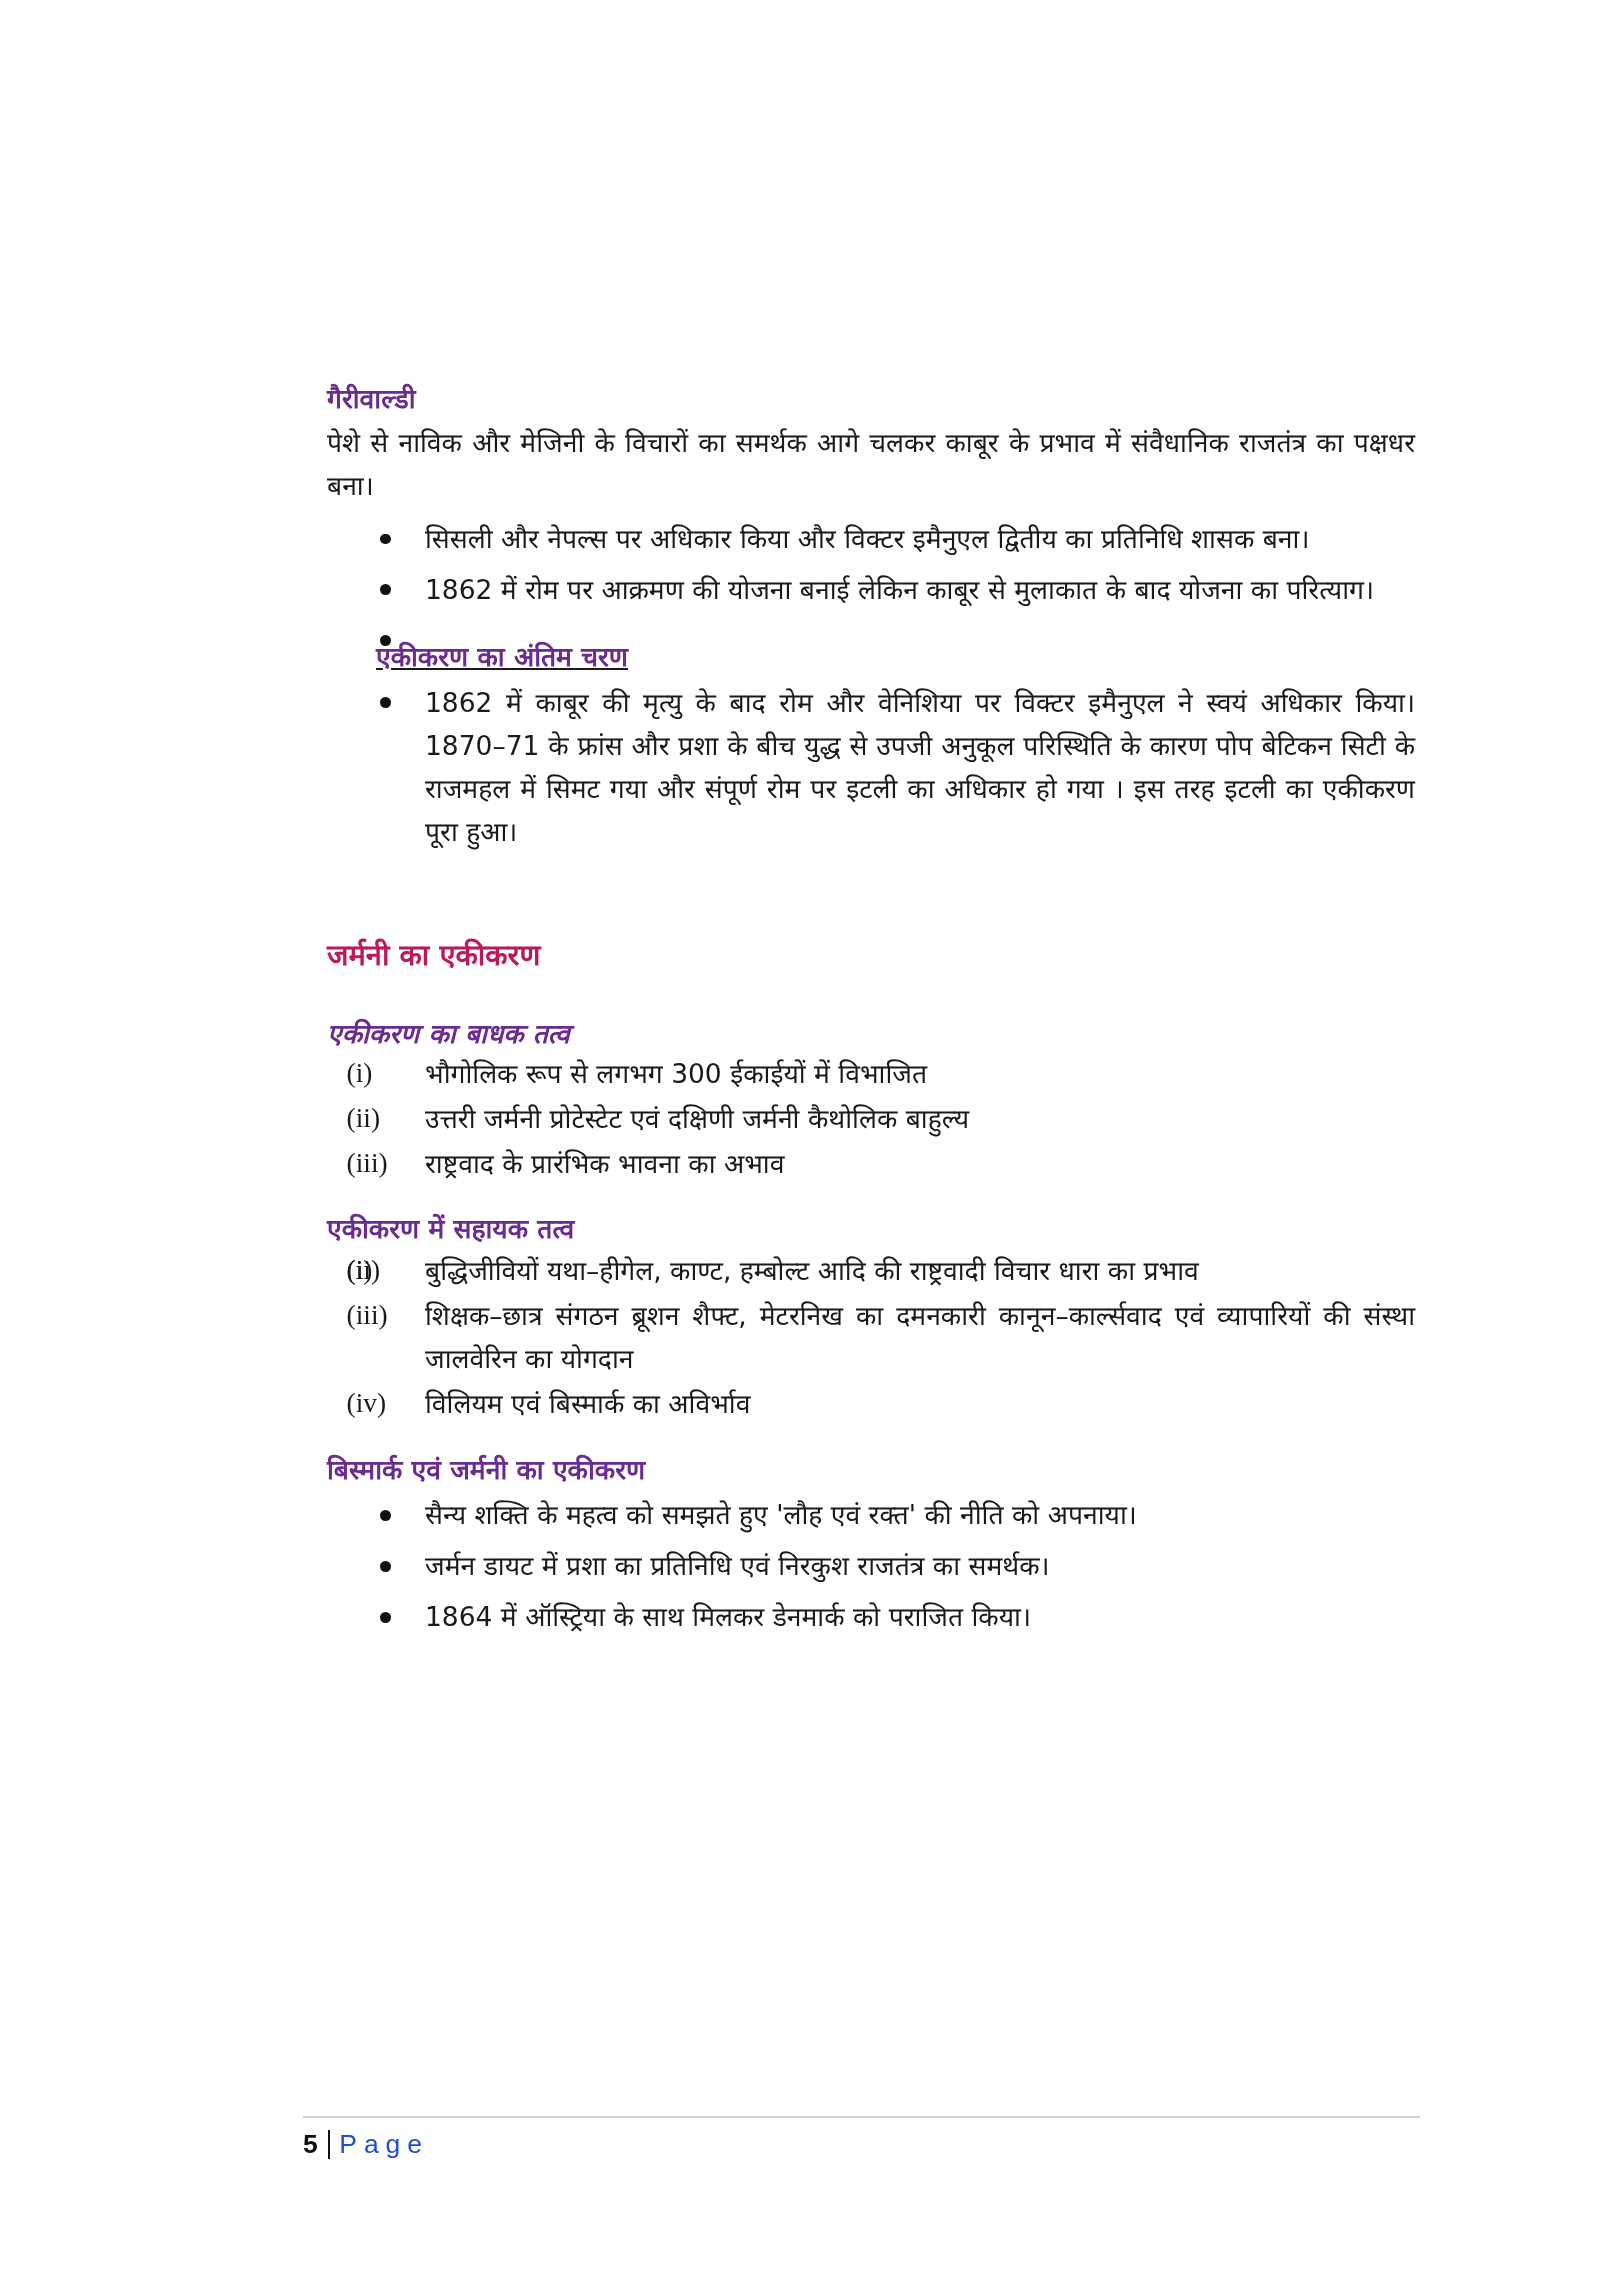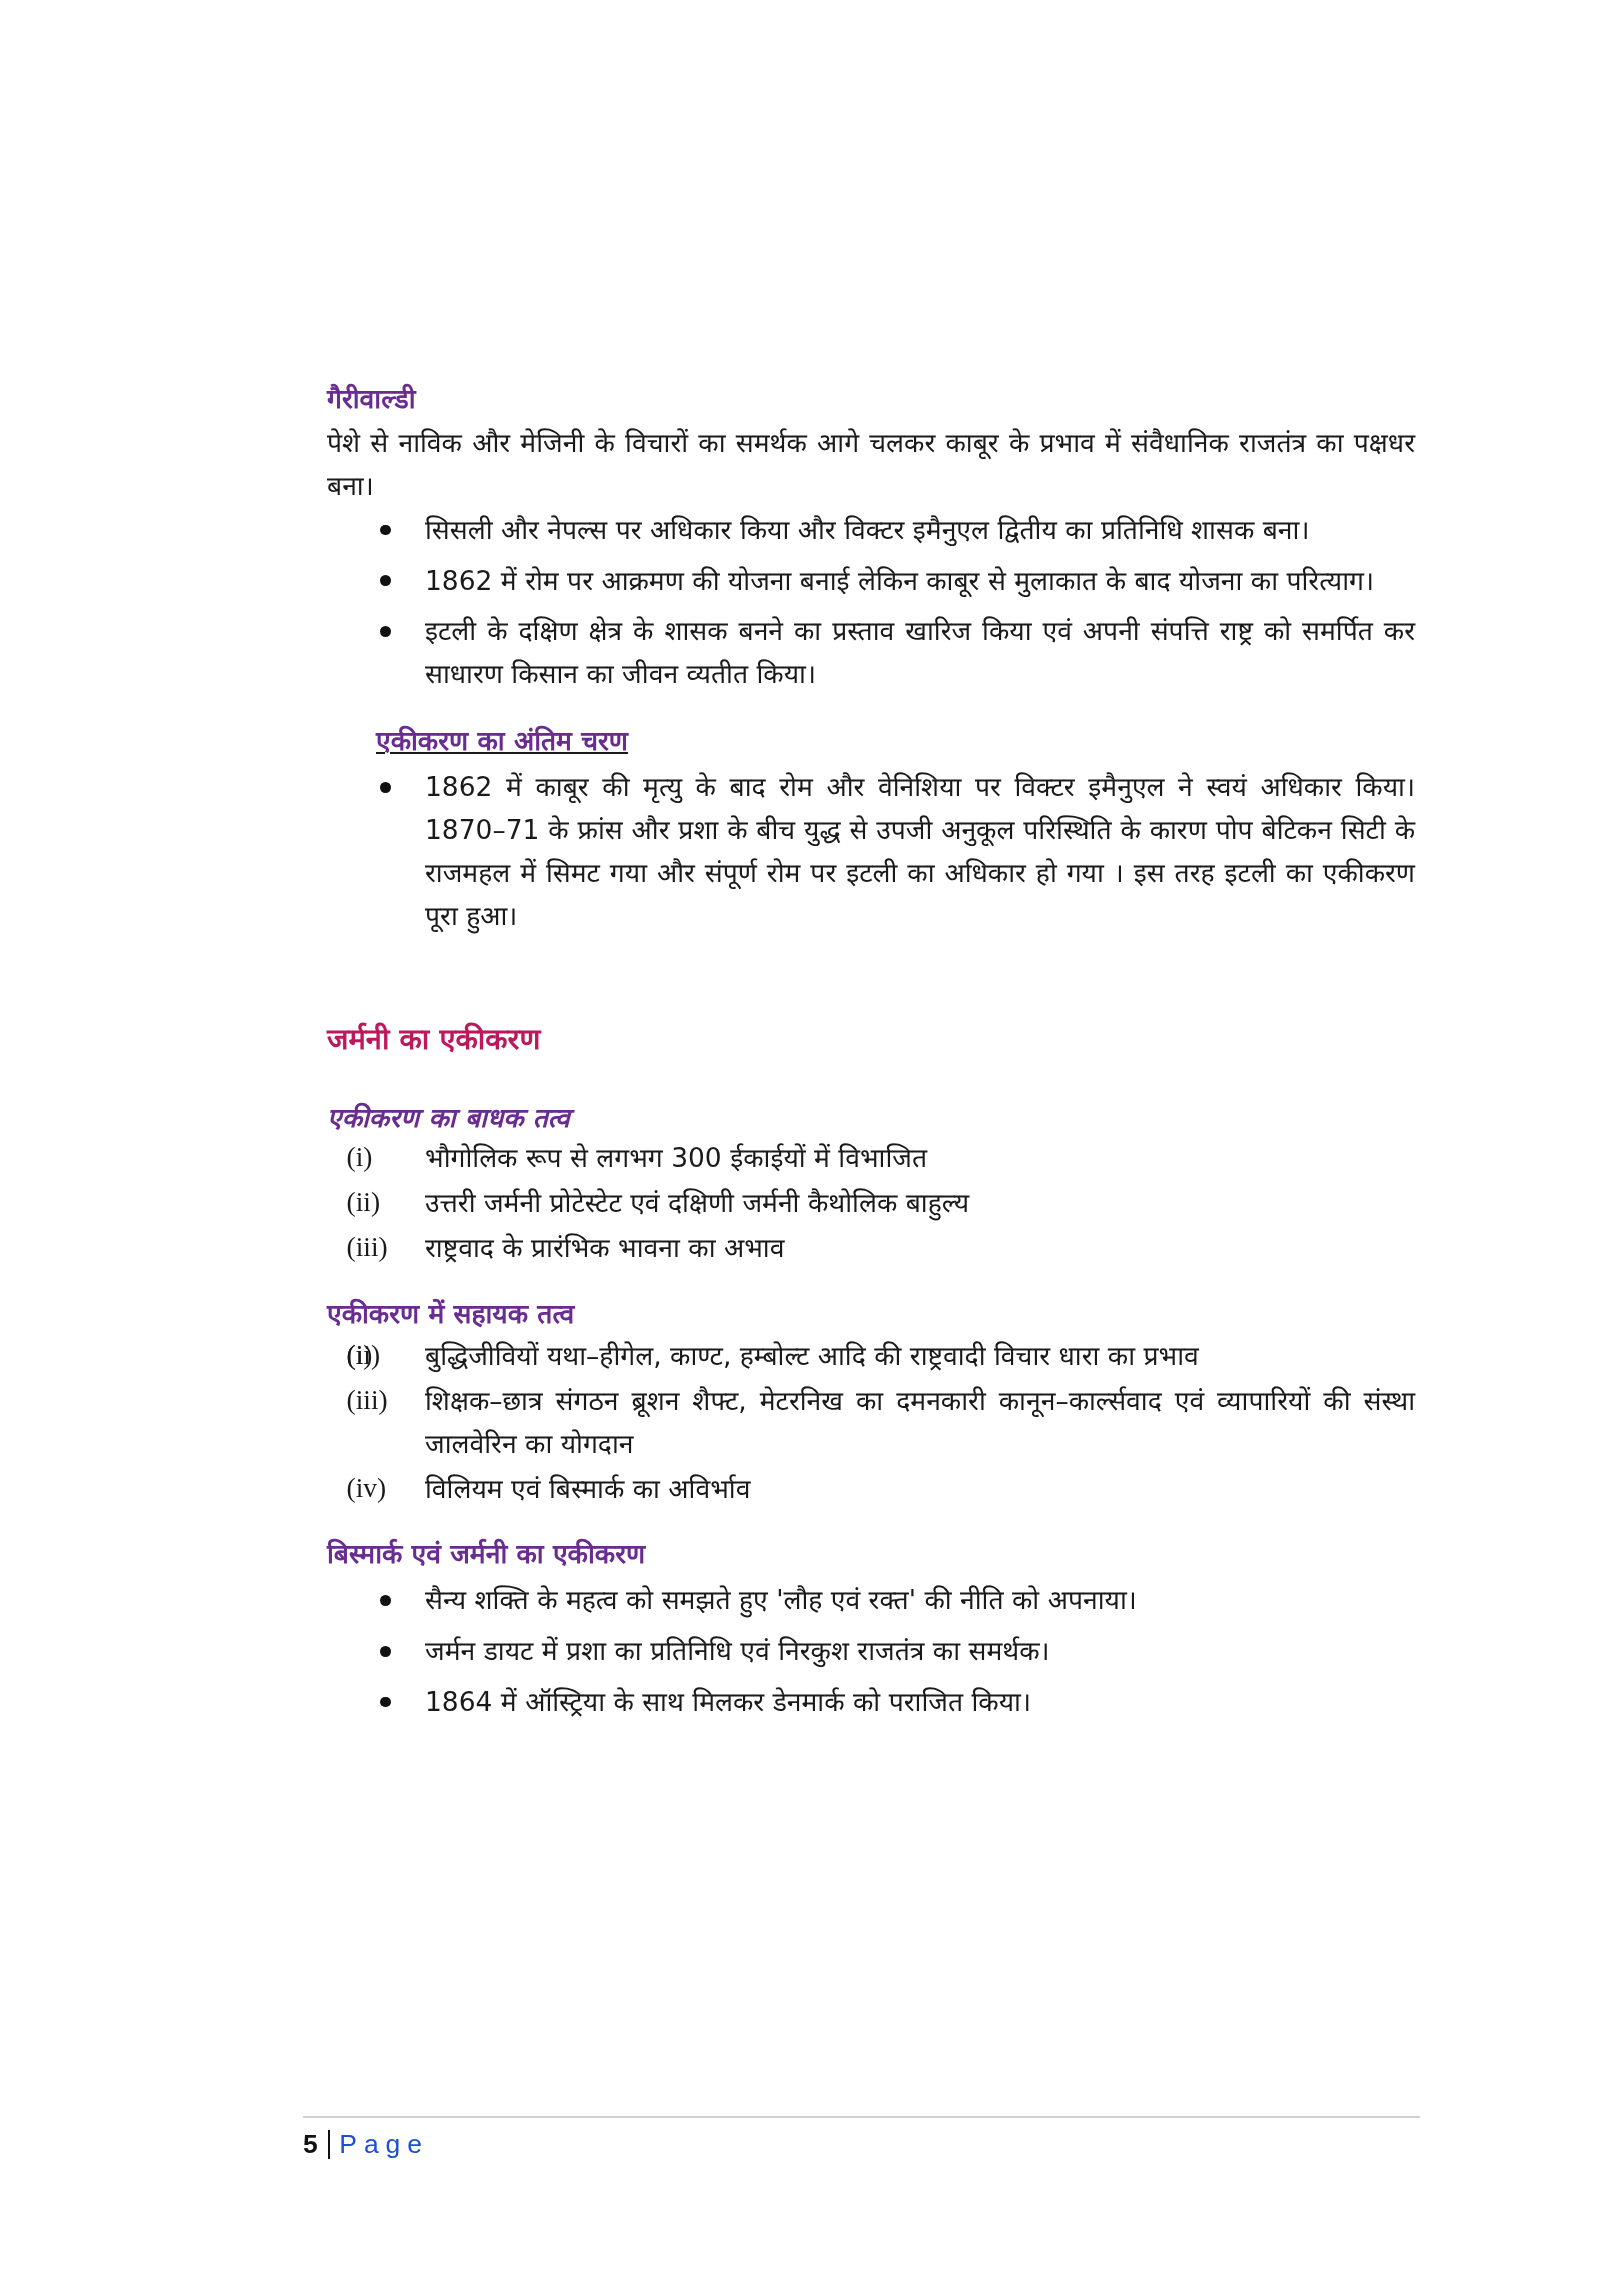--- a/index.html
+++ b/index.html
@@ -128,32 +128,31 @@
   </style>
 </head>
 <body>
 
 <div class="page">
   <div class="content">
 
     <section>
       <h3 class="h-sub">गैरीवाल्डी</h3>
       <p class="para" style="margin-top:3.9px;">पेशे से नाविक और मेजिनी के विचारों का समर्थक आगे चलकर काबूर के प्रभाव में संवैधानिक राजतंत्र का पक्षधर बना।</p>
-      <ul class="bullets" style="margin-top:1px;">
+      <ul class="bullets" style="margin-top:10px;">
         <li>
           <span class="dot"></span>
           <span>सिसली और नेपल्स पर अधिकार किया और विक्टर इमैनुएल द्वितीय का प्रतिनिधि शासक बना।</span>
         </li>
         <li>
           <span class="dot"></span>
           <span>1862 में रोम पर आक्रमण की योजना बनाई लेकिन काबूर से मुलाकात के बाद योजना का परित्याग।</span>
         </li>
         <li>
           <span class="dot"></span>
-          <span>इटली के दक्षिण क्षेत्र के शासक बनने का प्रस्ताव खारिज किया एवं अपनी संपत्ति राष्ट्र को समर्पित कर साधारण किसान का जीवन व्यतीत किया।</span>
         </li>
       </ul>
     </section>
 
     <section style="margin-top:27px; padding-left:49px;text-decoration:underline;">
       <h3 class="h-sub">एकीकरण का अंतिम चरण</h3>
     </section>
     <ul class="bullets" style="margin-top:5.9px;">
       <li>
         <span class="dot"></span>

